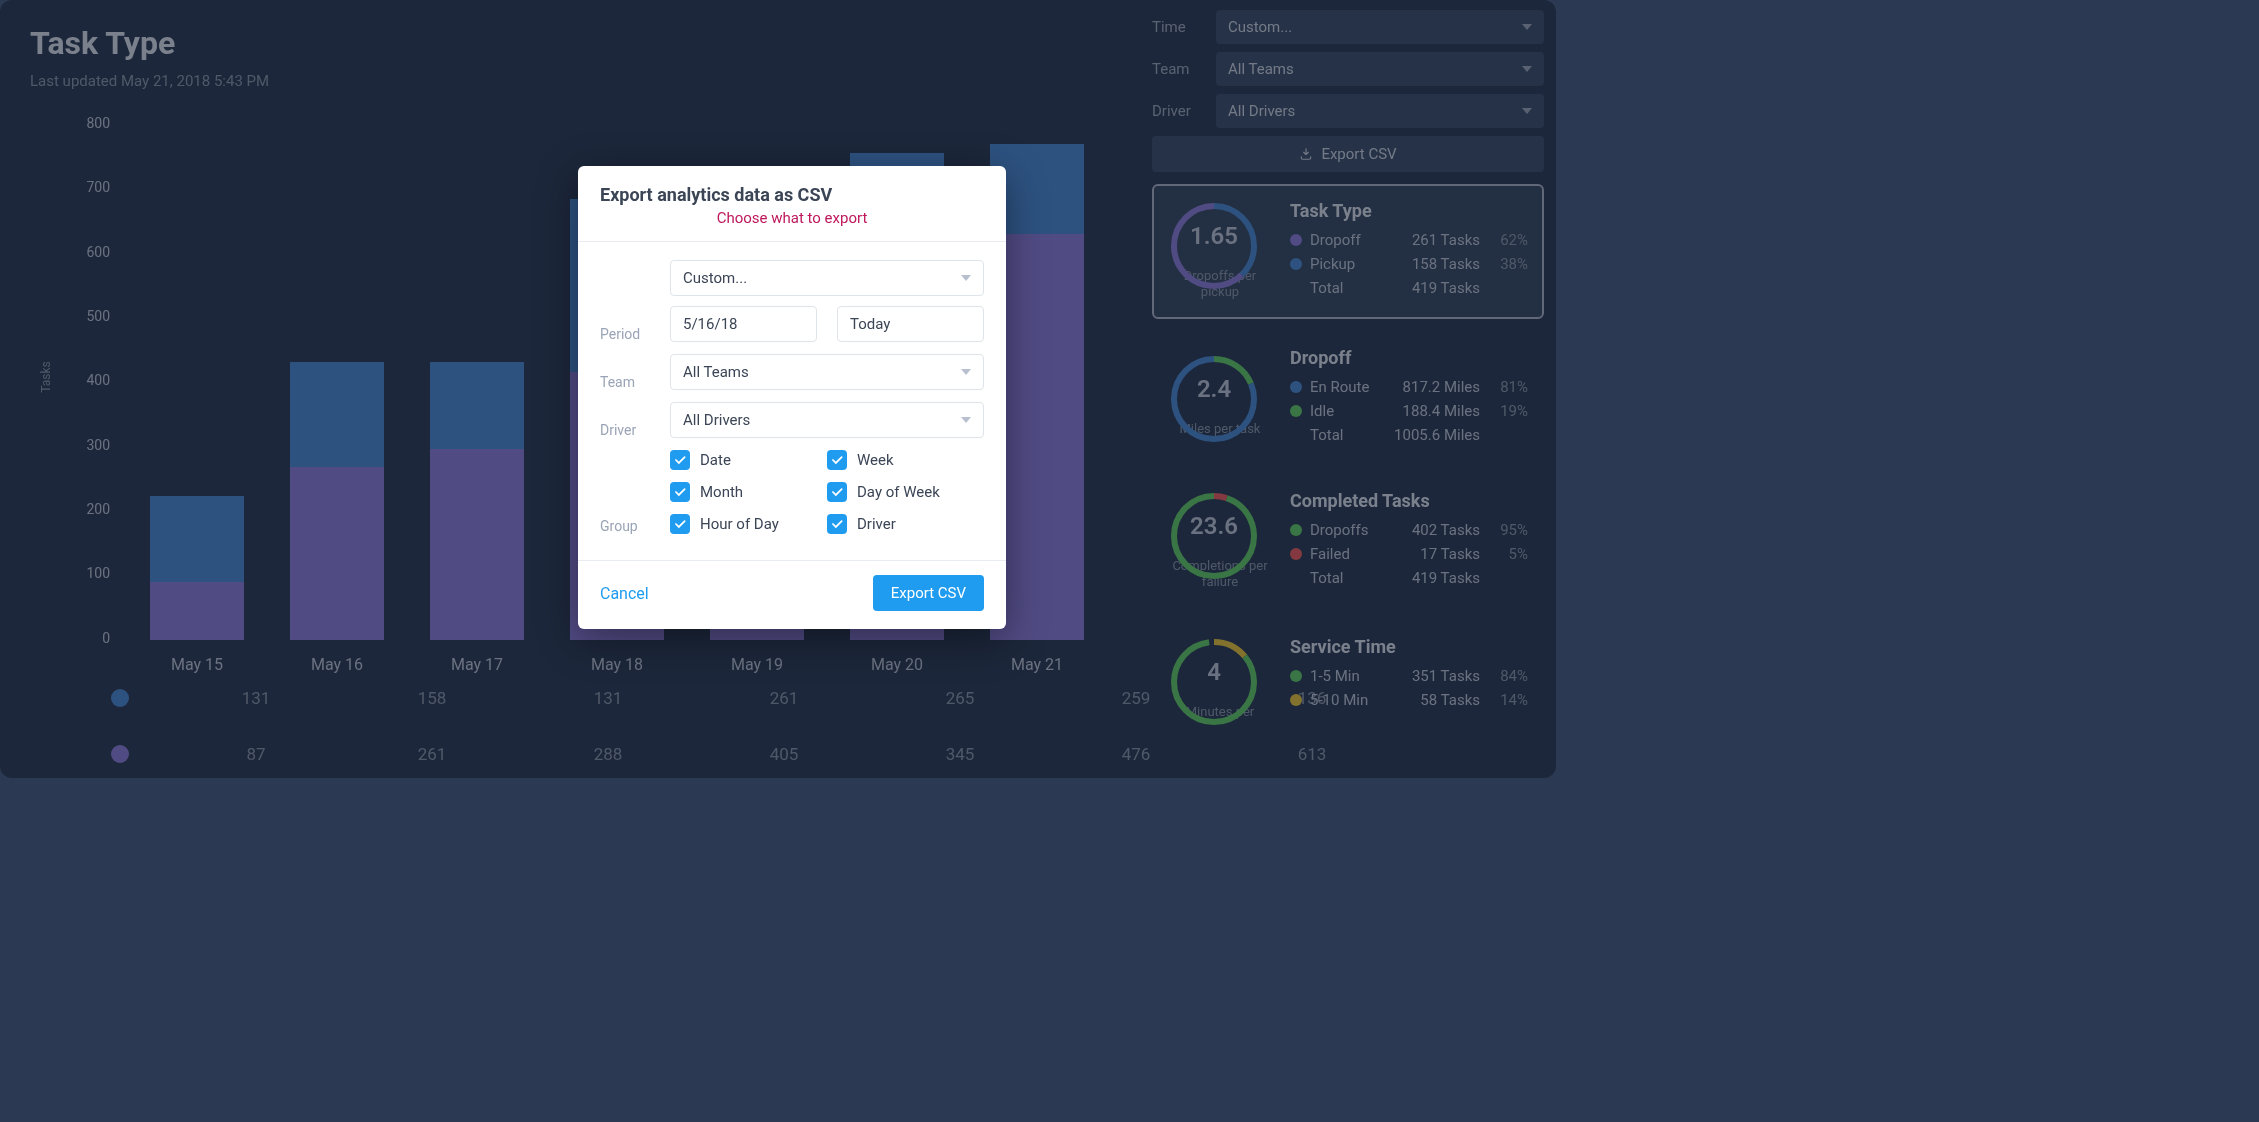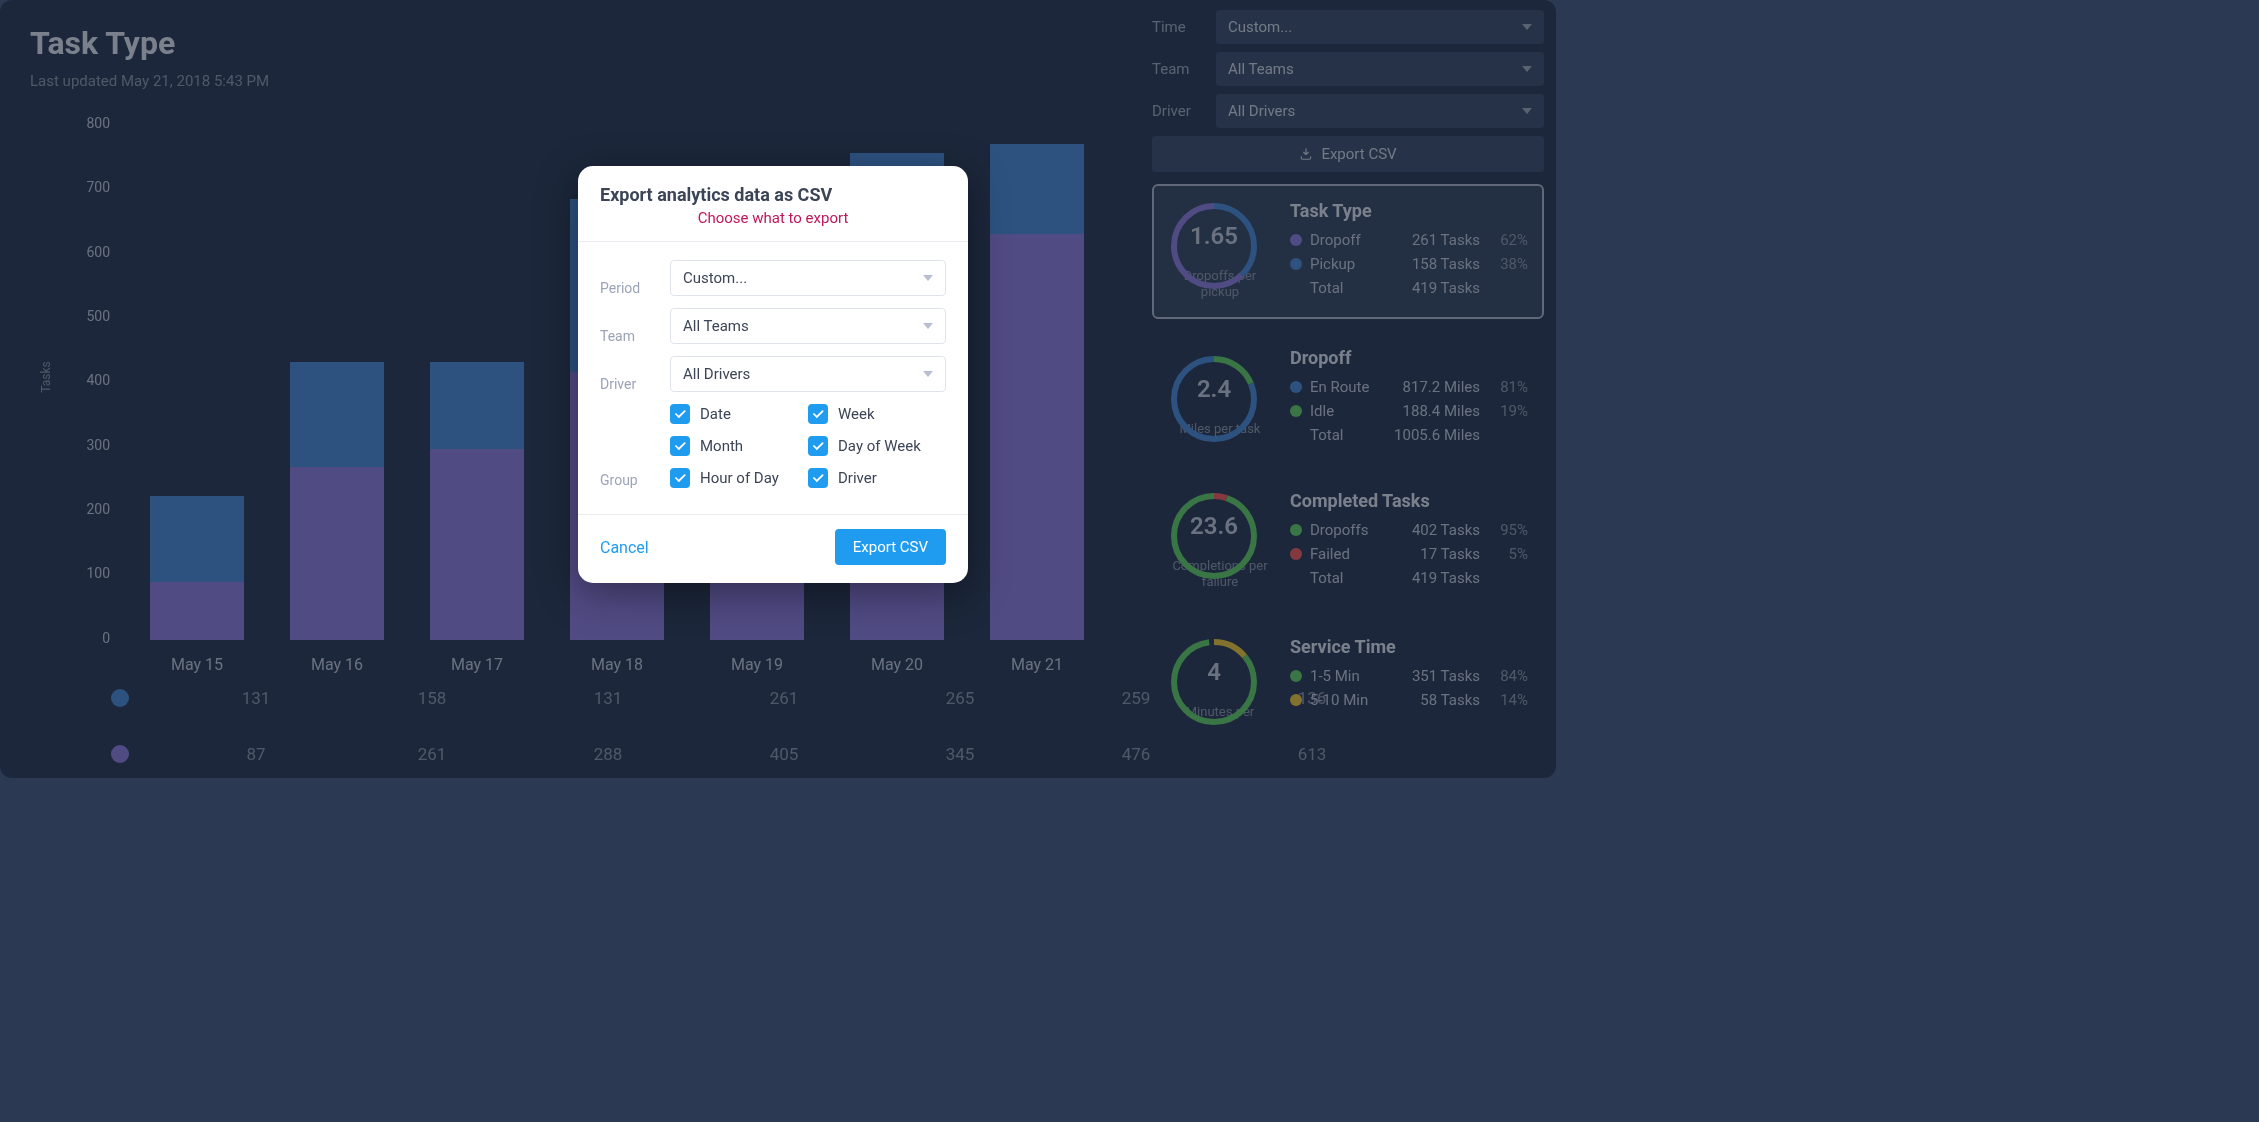--- a/index.html
+++ b/index.html
@@ -92,21 +92,21 @@
 .dot.green { background: #61c864; } .dot.red { background: #e55a5a; }
 .dot.yellow { background: #e6c23a; }
 .row-label { color: #b8c0cf; flex: 1; }
 .row-val { color: #b8c0cf; min-width: 90px; text-align: right; }
 .row-pct { color: #8893a6; width: 40px; text-align: right; }
 .card-total { display: flex; color: #b8c0cf; font-size: 15px; gap: 8px; margin-top: 4px; padding-left: 20px; }
 
 .modal {
   position: absolute; z-index: 10;
   left: 578px; top: 166px;
-  width: 390px; background: #fff; border-radius: 15px;
+  width: 428px; background: #fff; border-radius: 6px;
   box-shadow: 0 10px 40px rgba(0,0,0,0.4);
 }
 .modal-head { padding: 18px 22px 14px 22px; border-bottom: 1px solid #e8ebef; }
 .modal-title { color: #3b4556; font-size: 18px; font-weight: 700; margin-bottom: 4px; }
 .modal-sub { color: #be185d; font-size: 15px; text-align: center; }
 .modal-body { padding: 18px 22px 14px 22px; }
 .mrow { display: flex; align-items: flex-end; margin-bottom: 12px; }
 .mlabel { width: 70px; color: #9aa4b6; font-size: 14px; padding-top: 8px; }
 .mfield { flex: 1; }
 .msel {
@@ -382,20 +382,24 @@
     <div class="modal-sub">Choose what to export</div>
   </div>
   <div class="modal-body">
     <div class="mrow">
       <div class="mlabel">Period</div>
       <div class="mfield">
         <div class="msel">
             <span>Custom...</span>
             <span class="caret2"></span>
           </div>
+        <div class="daterow">
+          <div class="dateinput">5/16/18</div>
+          <div class="dateinput">Today</div>
+        </div>
       </div>
     </div>
     <div class="mrow">
       <div class="mlabel">Team</div>
       <div class="mfield">
           <div class="msel">
             <span>All Teams</span>
             <span class="caret2"></span>
           </div>
         </div>

